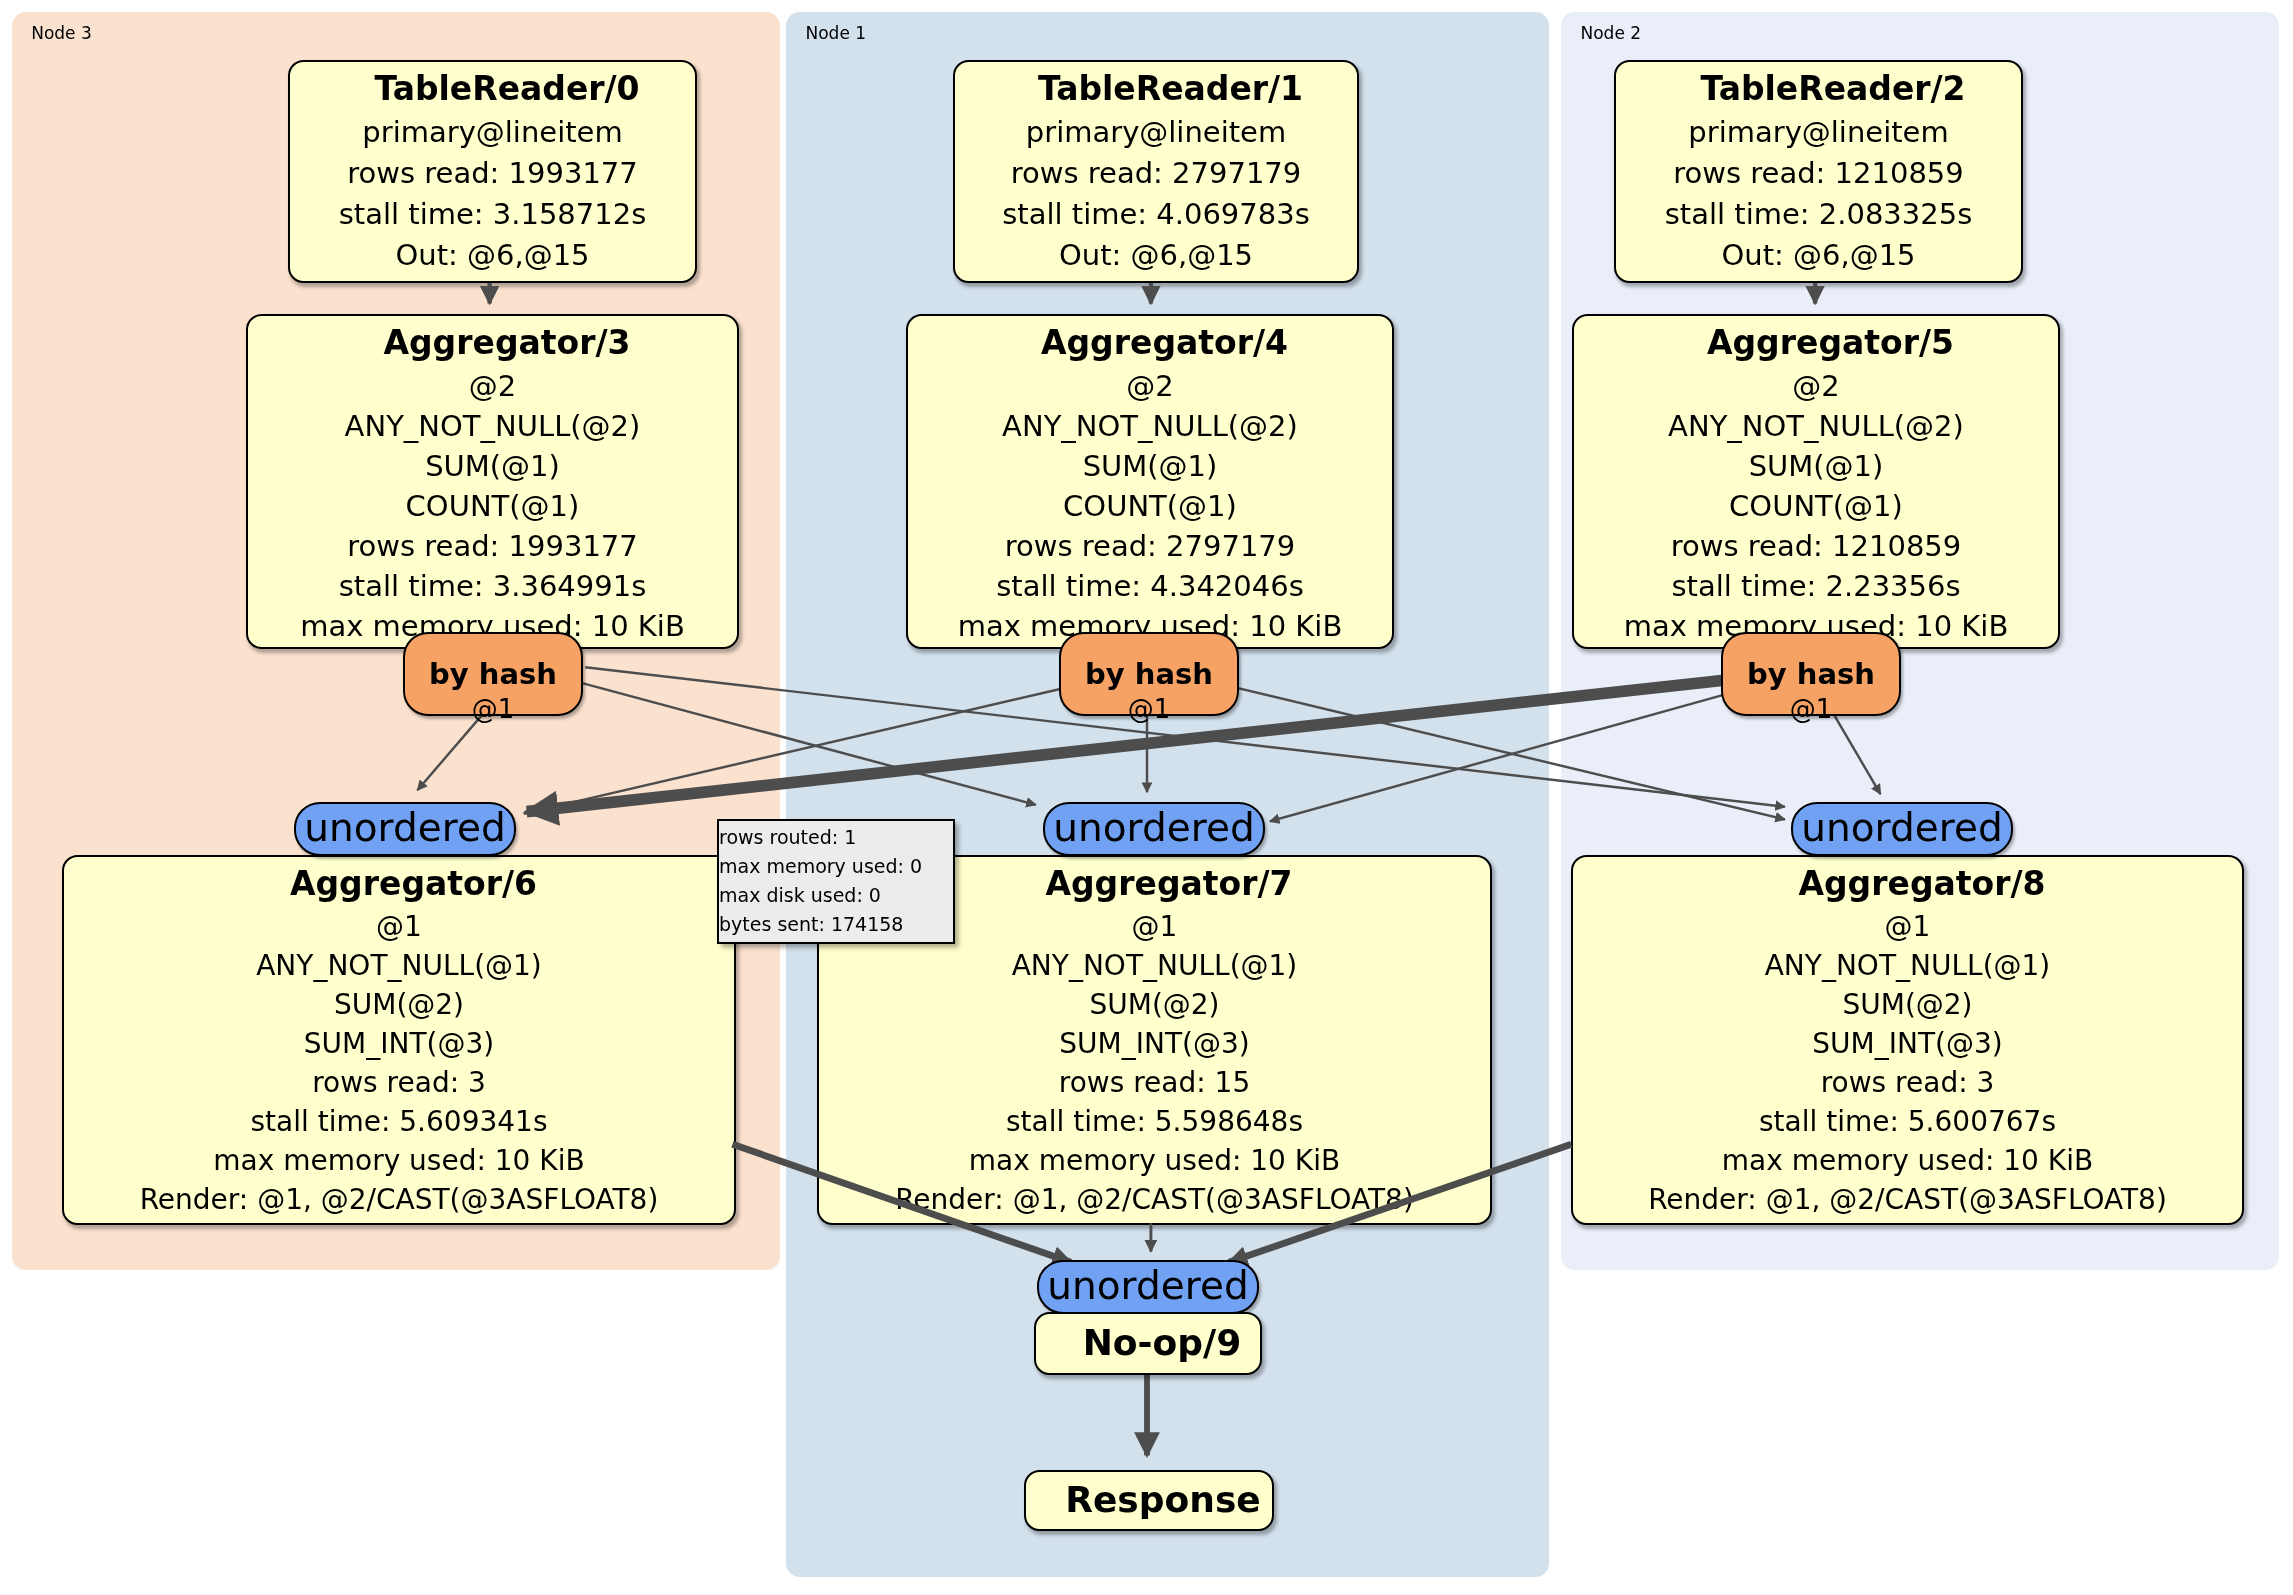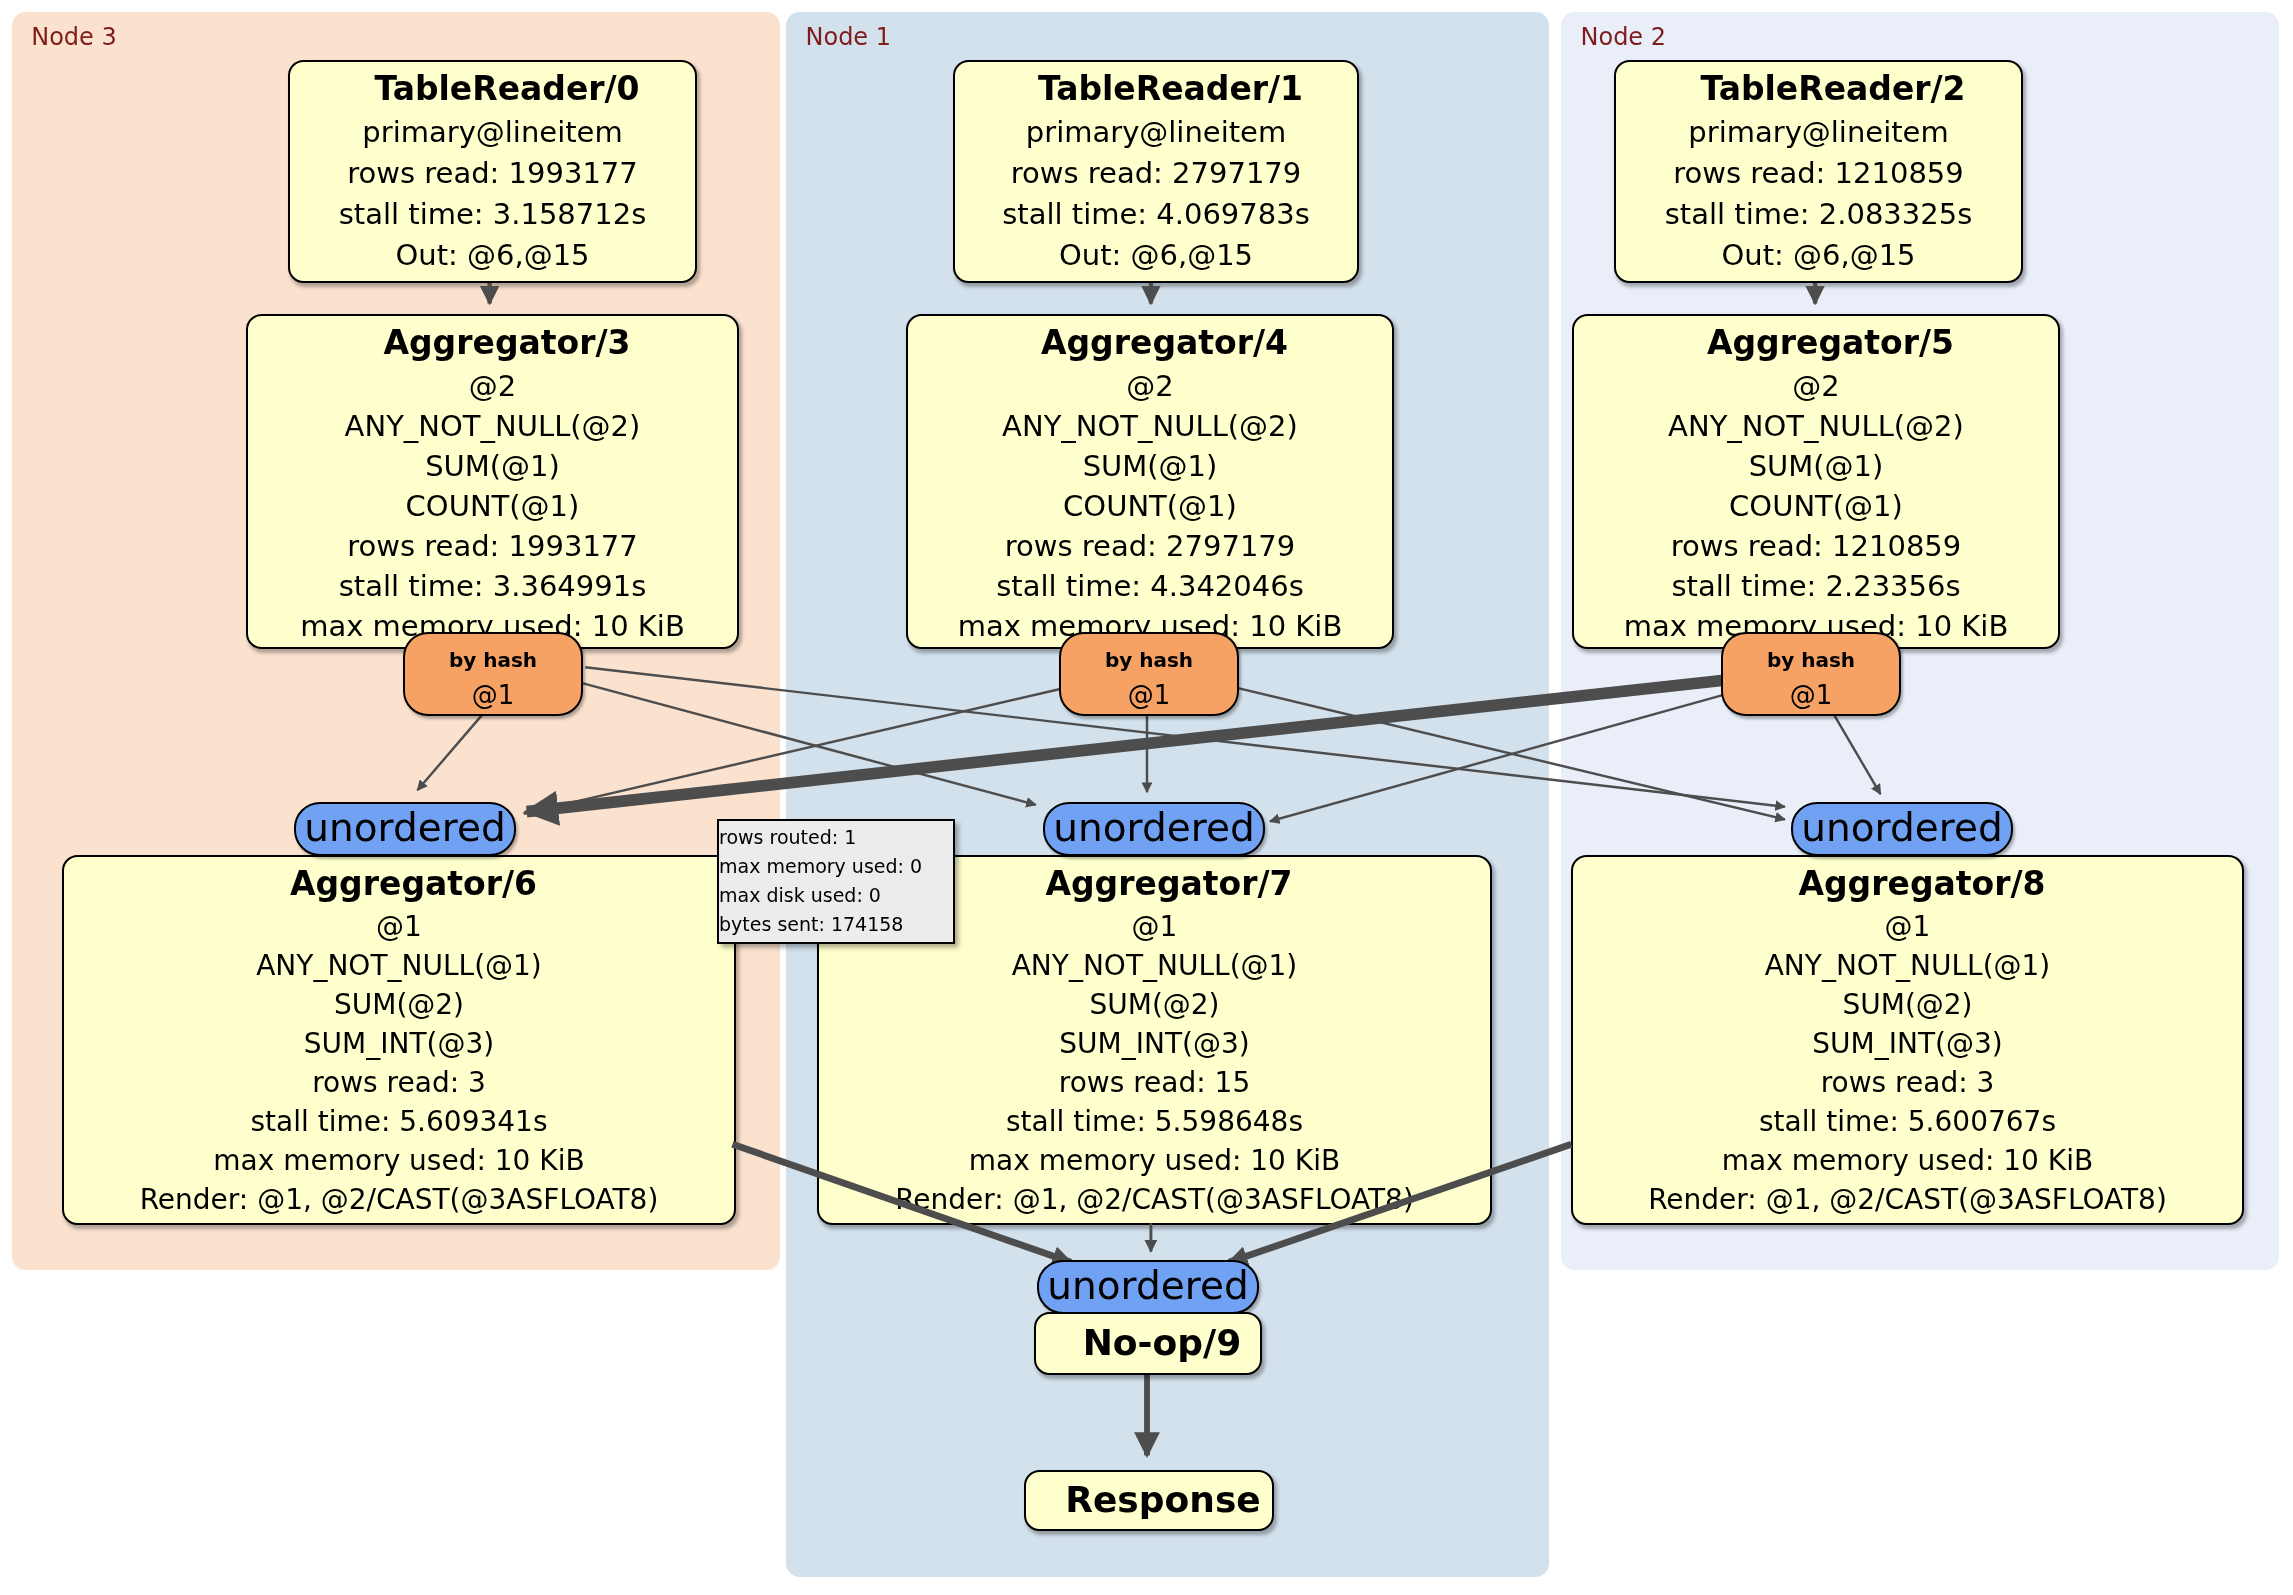--- a/index.html
+++ b/index.html
@@ -1,21 +1,21 @@
 <!DOCTYPE html>
 <html style="--node3_bg: #fbe2cf; --node1_bg: #d3e1ed; --node2_bg: #e9eef9; --box_fill: #ffffce; --router_fill: #f5a264; --sync_fill: #70a1f3; --edge: #4d4d4d; --tooltip_bg: #ececec;"><head>
 <meta charset="utf-8">
 <style>
   html,body{margin:0;padding:0;background:#ffffff;}
   .canvas{
     position:relative;width:2294px;height:1596px;overflow:hidden;
     font-family:"DejaVu Sans","Liberation Sans",sans-serif;color:#000;background:#fff;
   }
   .region{position:absolute;border-radius:13.7px;}
-  .region-label{font-size:24px;padding:11.7px 0 0 19.5px;color:#7f1d1d;}
+  .region-label{font-size:17px;padding:11.7px 0 0 19.5px;color:#000000;}
   #region-node3{left:11.7px;top:11.7px;width:768px;height:1258px;background:var(--node3_bg,#fbe2cf);}
   #region-node1{left:786px;top:11.7px;width:763px;height:1565px;background:var(--node1_bg,#d3e1ed);}
   #region-node2{left:1561px;top:11.7px;width:718px;height:1258px;background:var(--node2_bg,#e9eef9);}
 
   .pbox{
     position:absolute;background:var(--box_fill,#ffffce);
     border:2.4px solid #000;border-radius:15.6px;text-align:center;
     box-shadow:2.9px 3.9px 3.9px rgba(0,0,0,0.30);
   }
   .pbox-title{font-weight:bold;font-size:33px;line-height:47px;padding-top:2.9px;padding-left:29px;}
@@ -37,21 +37,21 @@
   #response{left:1024px;top:1470px;width:246px;height:57px;}
   .title-only{font-weight:bold;font-size:36px;padding-left:28px;}
   #noop .title-only{line-height:57px;}
   #response .title-only{line-height:55px;}
 
   .router{
     position:absolute;width:176px;height:80px;background:var(--router_fill,#f5a264);
     border:2.4px solid #000;border-radius:25px;text-align:center;
     box-shadow:2px 2.9px 2.9px rgba(0,0,0,0.30);
   }
-  .router-label{font-weight:bold;font-size:20px;line-height:39px;padding-top:7px;}
+  .router-label{font-weight:bold;font-size:29px;line-height:39px;padding-top:21px;}
   .router-sub{font-size:26px;line-height:31px;}
   #router3{left:403px;top:632px;}
   #router4{left:1059px;top:632px;}
   #router5{left:1721px;top:632px;}
 
   .sync{
     position:absolute;width:218px;height:50px;background:var(--sync_fill,#70a1f3);
     border:2.4px solid #000;border-radius:26px;text-align:center;
     font-weight:normal;font-size:39px;line-height:48px;
     box-shadow:2px 2.9px 2.9px rgba(0,0,0,0.30);

